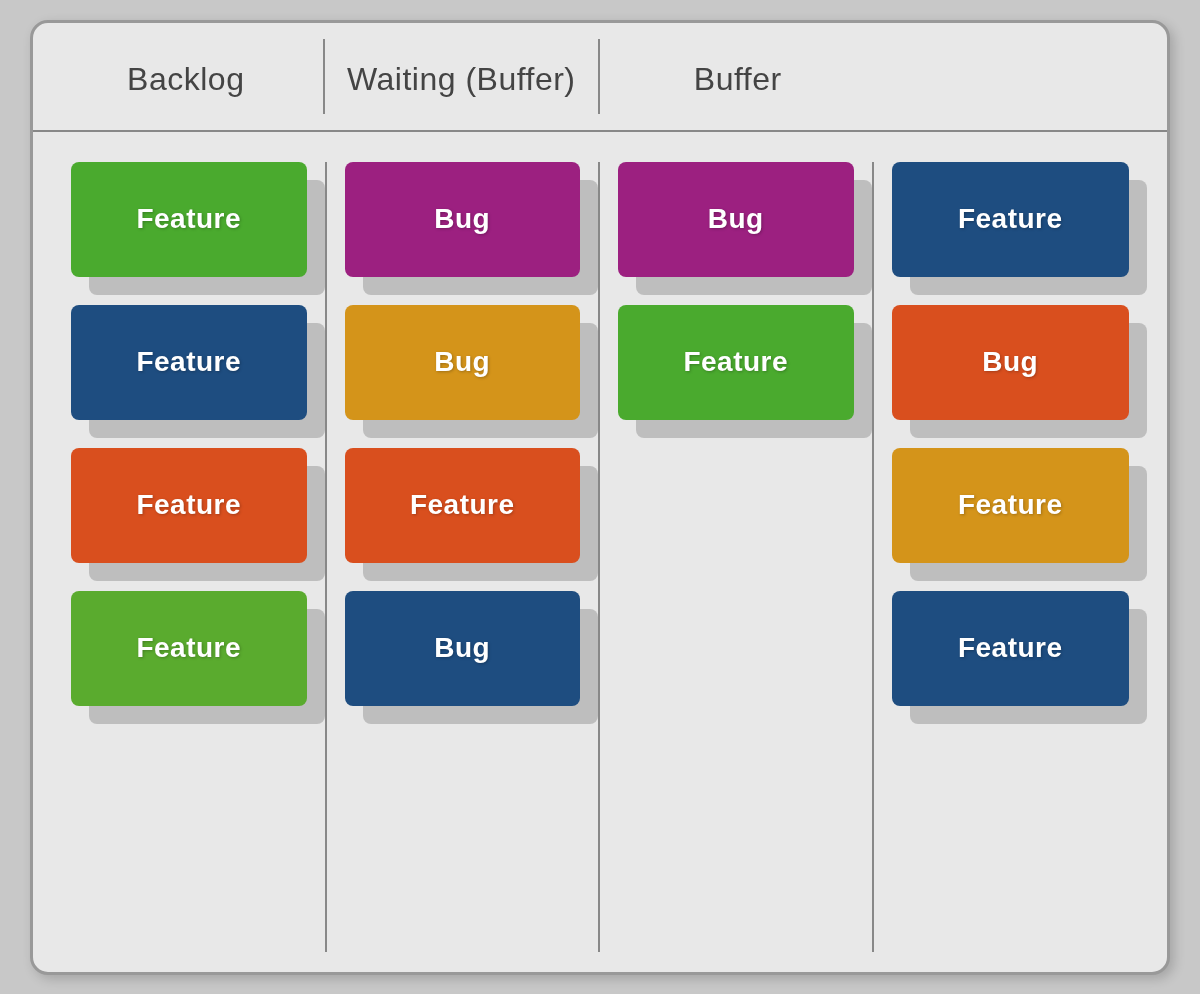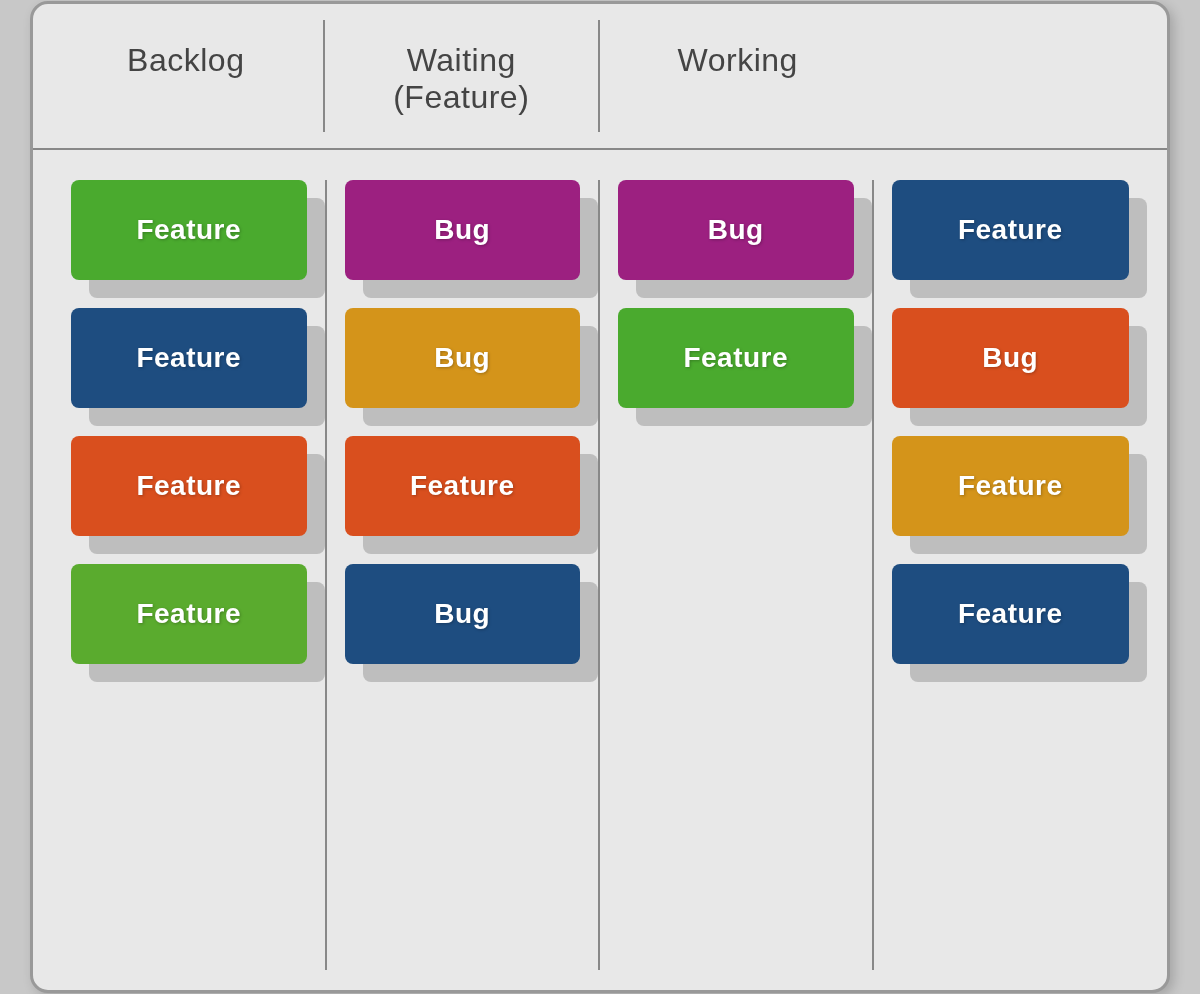--- a/index.html
+++ b/index.html
@@ -84,42 +84,42 @@
       position: relative;
       z-index: 1;
       border-radius: 8px;
       display: flex;
       align-items: center;
       justify-content: center;
       font-size: 28px;
       font-weight: bold;
       color: #fff;
       text-shadow: 1px 1px 3px rgba(0,0,0,0.25);
-      height: 100px;
+      height: 115px;
       width: 100%;
       font-family: 'Arial Rounded MT Bold', 'Arial Black', 'Arial', sans-serif;
       letter-spacing: 0.5px;
     }
 
     .green { background-color: #4aaa2e; }
     .blue  { background-color: #1e4d80; }
     .orange { background-color: #d94f1e; }
     .green2 { background-color: #5aab2e; }
     .purple { background-color: #9c2080; }
     .yellow { background-color: #d4941a; }
   </style>
 </head>
 <body>
 
 <div class="board-container">
   <div class="board-header">
 
   <div class="col-header">Backlog</div>
-      <div class="col-header">Waiting (Feature)</div>
-      <div class="col-header">Working</div>
+      <div class="col-header">Waiting (Buffer)</div>
+      <div class="col-header">Buffer</div>
     </div>
   <div class="board-body">
 
   <div class="board-col">
         <div class="card-wrapper">
           <div class="card-shadow"></div>
           <div class="card green">Feature</div>
         </div>
         <div class="card-wrapper">
           <div class="card-shadow"></div>

